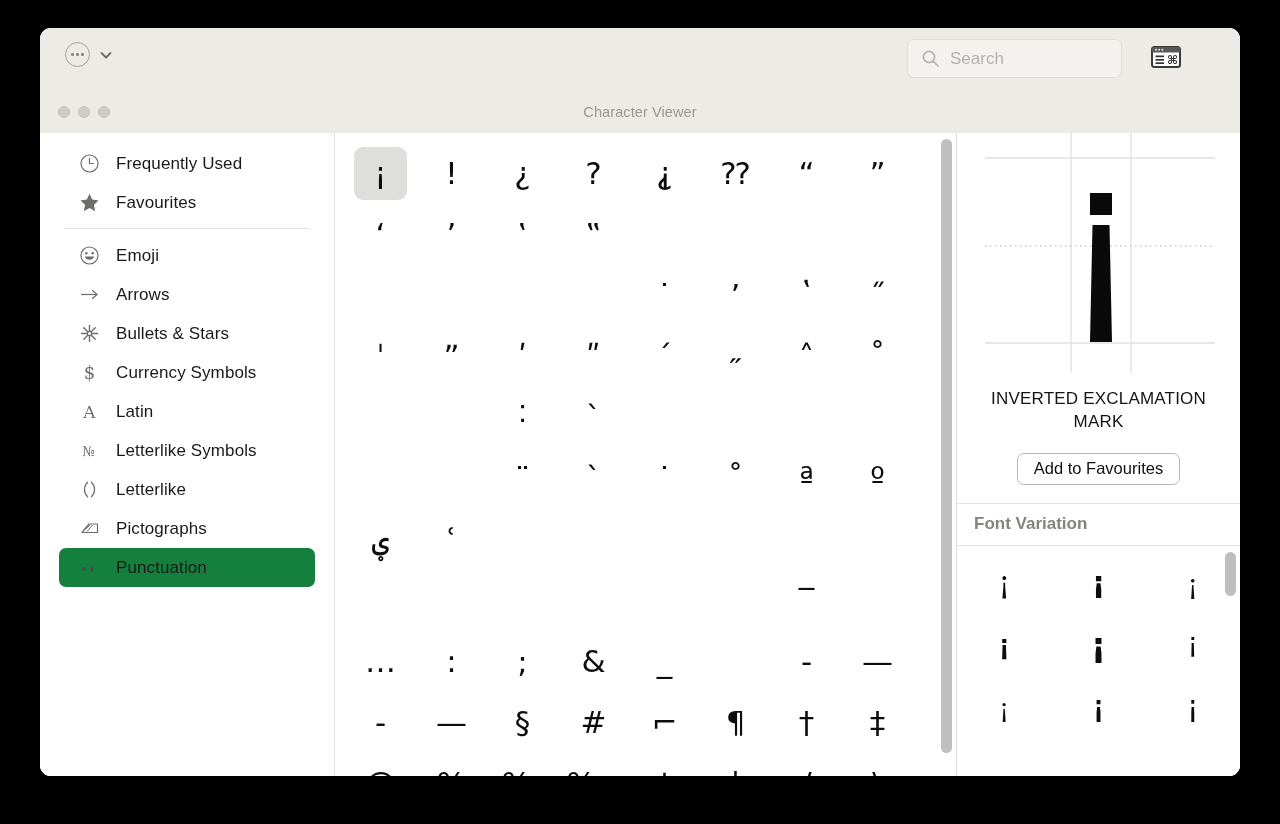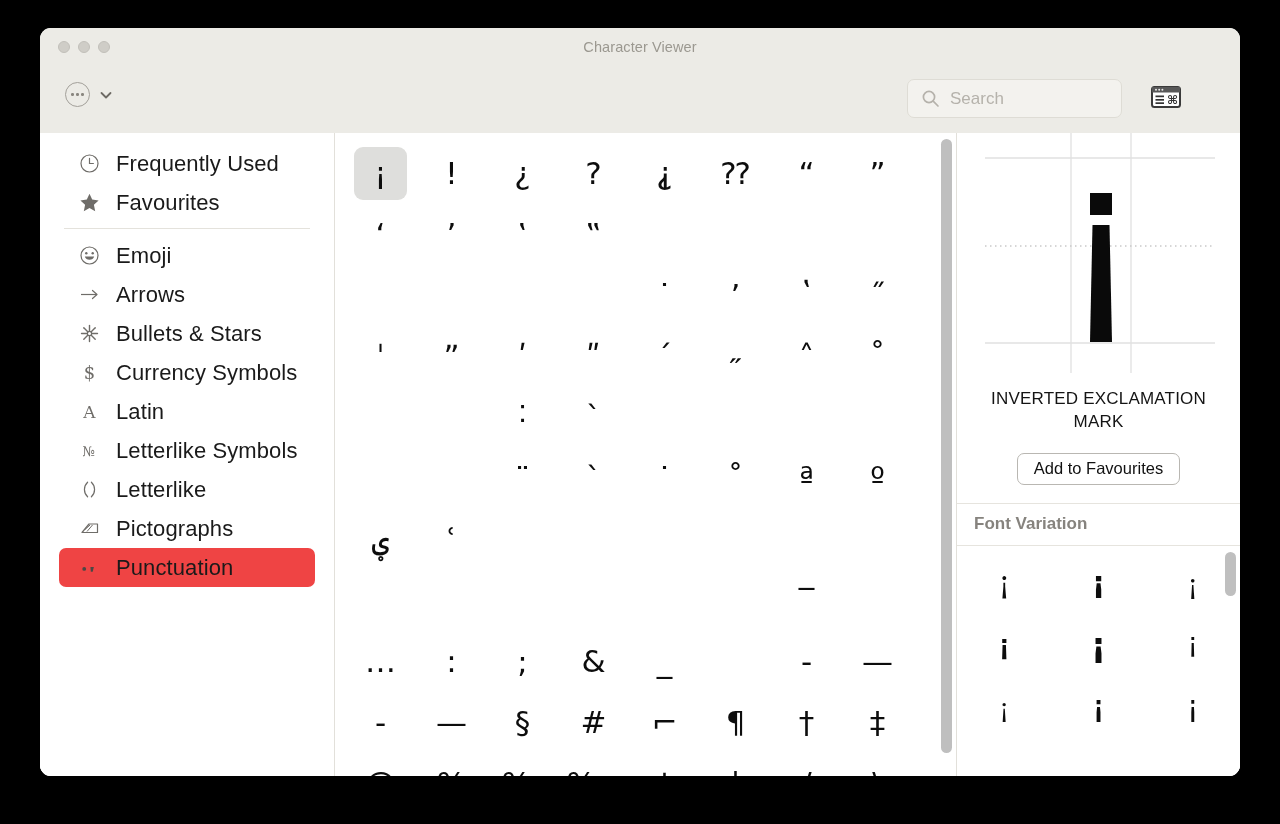--- a/index.html
+++ b/index.html
@@ -86,28 +86,28 @@
     padding-top: 11px;
   }
   .sb-item {
     display: flex; align-items: center;
     height: 39px;
     margin: 0 19px;
     padding-left: 19px;
     border-radius: 7px;
     gap: 16px;
   }
-  .sb-item.selected { background: #ef4444; }
+  .sb-item.selected { background: #15803d; }
   .sb-icon {
     width: 22px; height: 22px;
     display: flex; align-items: center; justify-content: center;
     color: #6f6d69;
     flex: 0 0 22px;
   }
-  .sb-label { font-size: 22px; color: #1a1a1a; letter-spacing: 0.1px; text-align: center; }
+  .sb-label { font-size: 17px; color: #1a1a1a; letter-spacing: 0.1px; text-align: center; }
   .sb-sep { height: 1px; background: #e4e2dc; margin: 6px 24px 7px 24px; }
   
   #grid-pane {
     position: relative;
     width: 622px; height: 100%;
     background: #fff;
     border-right: 1px solid #e2e0da;
     overflow: hidden;
   }
   #char-grid {
@@ -204,29 +204,20 @@
     width: 11px; height: 44px;
     border-radius: 6px;
     background: #bfbfbf;
   }
 </style>
 </head>
 <body>
 
 <div id="window">
 
-  <div id="titlebar">
-    <div id="traffic">
-      <div class="light"></div>
-      <div class="light"></div>
-      <div class="light"></div>
-    </div>
-    <div id="title">Character Viewer</div>
-  </div>
-
   <div id="toolbar">
 
     <div id="action-btn">
       <div class="circle-dots">
         <i></i>
           <i></i>
           <i></i>
       </div>
       <svg class="chev" viewBox="0 0 14 14">
         <path d="M2.5 5 L7 9.5 L11.5 5" fill="none" stroke="#6d6a64" stroke-width="1.8" stroke-linecap="round" stroke-linejoin="round"></path>
@@ -247,20 +238,29 @@
       <circle cx="5" cy="3.7" r="1" fill="#e8e8e8"></circle>
       <circle cx="8.2" cy="3.7" r="1" fill="#e8e8e8"></circle>
       <circle cx="11.4" cy="3.7" r="1" fill="#e8e8e8"></circle>
       <rect x="4.5" y="9.5" width="8.5" height="1.7" fill="#333"></rect>
       <rect x="4.5" y="13" width="8.5" height="1.7" fill="#333"></rect>
       <rect x="4.5" y="16.3" width="8.5" height="1.7" fill="#333"></rect>
       <text x="21.5" y="17.5" font-size="12" font-family="DejaVu Sans, sans-serif" fill="#333" text-anchor="middle" font-weight="bold">⌘</text>
     </svg>
   </div>
 
+  <div id="titlebar">
+    <div id="traffic">
+      <div class="light"></div>
+      <div class="light"></div>
+      <div class="light"></div>
+    </div>
+    <div id="title">Character Viewer</div>
+  </div>
+
   <div id="body">
 
     <div id="sidebar">
 
       <div class="sb-item">
         <span class="sb-icon">
           <svg width="21" height="21" viewBox="0 0 21 21">
             <circle cx="10.5" cy="10.5" r="8.5" fill="none" stroke="#6f6d69" stroke-width="1.2"></circle>
             <path d="M10.5 5.4 V10.5 H14.4" fill="none" stroke="#6f6d69" stroke-width="1.2" stroke-linecap="round"></path>
           </svg>

